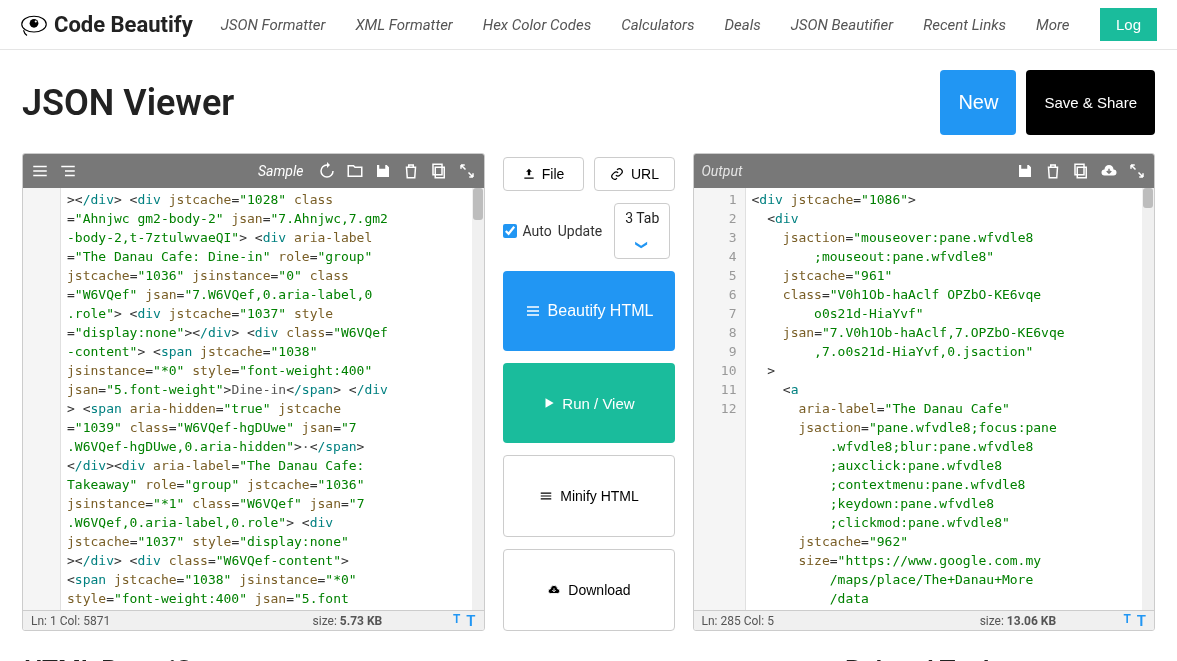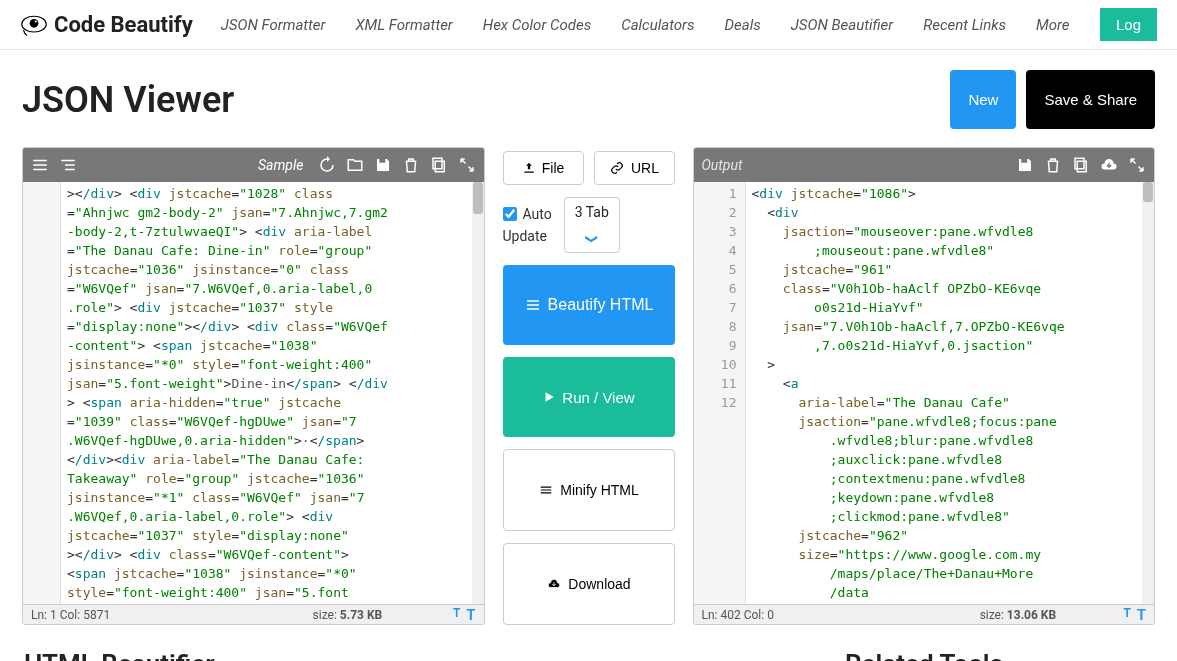--- a/index.html
+++ b/index.html
@@ -8,21 +8,21 @@
 .logo { display: flex; align-items: center; gap: 6px; font-size: 22px; font-weight: 700; }
 .logo-icon { width: 28px; height: 28px; position: relative; }
 .logo-icon svg { width: 100%; height: 100%; }
 .nav-links { display: flex; gap: 30px; flex: 1; }
 .nav-link { color: #555; font-size: 15px; cursor: pointer; font-style: italic; }
 .login-btn { background: #1abc9c; color: #fff; padding: 8px 16px; border: none; font-size: 15px; cursor: pointer; }
 .main { padding: 20px 22px; }
 .title-row { display: flex; justify-content: space-between; align-items: center; margin-bottom: 18px; }
 .page-title { font-size: 36px; font-weight: 600; color: #222; }
 .title-buttons { display: flex; gap: 10px; }
-.btn-new { background: #2196F3; color: #fff; border: none; padding: 21px 18px; font-size: 15px; border-radius: 4px; cursor: pointer; }
+.btn-new { background: #2196F3; color: #fff; border: none; padding: 21px 18px; font-size: 20px; border-radius: 4px; cursor: pointer; }
 .btn-save { background: #000; color: #fff; border: none; padding: 10px 18px; font-size: 15px; border-radius: 4px; cursor: pointer; }
 .editors-row { display: flex; gap: 18px; }
 .editor-panel { flex: 1; border: 1px solid #ccc; border-radius: 3px; overflow: hidden; display: flex; flex-direction: column; }
 .editor-toolbar { background: #787878; height: 34px; display: flex; align-items: center; padding: 0 8px; gap: 8px; }
 .toolbar-left { display: flex; gap: 10px; }
 .toolbar-right { display: flex; gap: 10px; margin-left: auto; align-items: center; }
 .tb-icon { width: 18px; height: 18px; fill: #fff; cursor: pointer; }
 .sample-text { color: #fff; font-style: italic; font-size: 14px; margin-right: 4px; }
 .code-area { flex: 1; display: flex; background: #fff; font-family: Consolas, Monaco, monospace; font-size: 13px; height: 405px; overflow: hidden; position: relative; }
 .gutter { background: #f5f5f5; color: #999; text-align: right; padding: 2px 8px 2px 4px; user-select: none; border-right: 1px solid #e0e0e0; min-width: 38px; line-height: 19px; }
@@ -39,21 +39,21 @@
 .status-right { display: flex; gap: 6px; color: #2196F3; font-weight: 600; }
 .status-t1 { font-size: 12px; }
 .status-t2 { font-size: 15px; }
 .center-controls { width: 172px; display: flex; flex-direction: column; gap: 12px; padding-top: 4px; }
 .ctrl-row { display: flex; gap: 10px; }
 .ctrl-btn { background: #fff; border: 1px solid #ccc; border-radius: 4px; padding: 8px 12px; font-size: 14px; cursor: pointer; display: flex; align-items: center; gap: 6px; justify-content: center; flex: 1; }
 .ctrl-btn-full { width: 100%; }
 .ctrl-primary { background: #2196F3; color: #fff; border: none; font-size: 16px; }
 .ctrl-success { background: #1abc9c; color: #fff; border: none; font-size: 15px; }
 .auto-row { display: flex; align-items: center; gap: 12px; }
-.auto-check { display: flex; align-items: center; gap: 6px; font-size: 14px; color: #333; flex-direction: column; align-items: flex-start; }
+.auto-check { display: flex; align-items: center; gap: 6px; font-size: 14px; color: #333; flex-direction: row; align-items: flex-start; }
 .auto-check-inner { display: flex; gap: 6px; align-items: center; }
 .tab-select { border: 1px solid #ccc; border-radius: 4px; padding: 6px 10px; font-size: 14px; display: flex; align-items: center; gap: 12px; cursor: pointer; background: #fff; flex-direction: column; }
 .chev { color: #2196F3; font-size: 12px; }
 .bottom-titles { display: flex; justify-content: space-between; margin-top: 24px; padding: 0 2px; }
 .bottom-title { font-size: 26px; font-weight: 600; }
 .scrollbar-v { position: absolute; right: 0; top: 0; width: 12px; height: 100%; background: #f0f0f0; }
 .scrollbar-thumb { position: absolute; right: 1px; width: 10px; background: #bdbdbd; border-radius: 3px; }
 .checkbox { width: 14px; height: 14px; accent-color: #2196F3; }
 </style>
 </head>
@@ -285,21 +285,21 @@
 <span class="s">          ;clickmod:pane.wfvdle8"</span>
 <span class="p">      </span><span class="a">jstcache</span><span class="p">=</span><span class="s">"962"</span>
 <span class="p">      </span><span class="a">size</span><span class="p">=</span><span class="s">"https://www.google.com.my</span>
 <span class="s">          /maps/place/The+Danau+More</span>
 <span class="s">          /data</span></div>
         <div class="scrollbar-v">
             <div class="scrollbar-thumb" style="top:0;height:20px"></div>
           </div>
       </div>
       <div class="status-bar">
-        <span class="status-left">Ln: 402 Col: 0</span>
+        <span class="status-left">Ln: 285 Col: 5</span>
         <span class="status-mid"><span>size: </span><b>13.06 KB</b></span>
         <span class="status-right">
             <span class="status-t1">T</span>
             <span class="status-t2">T</span>
           </span>
       </div>
     </div>
   </div>
 
   <div class="bottom-titles">

